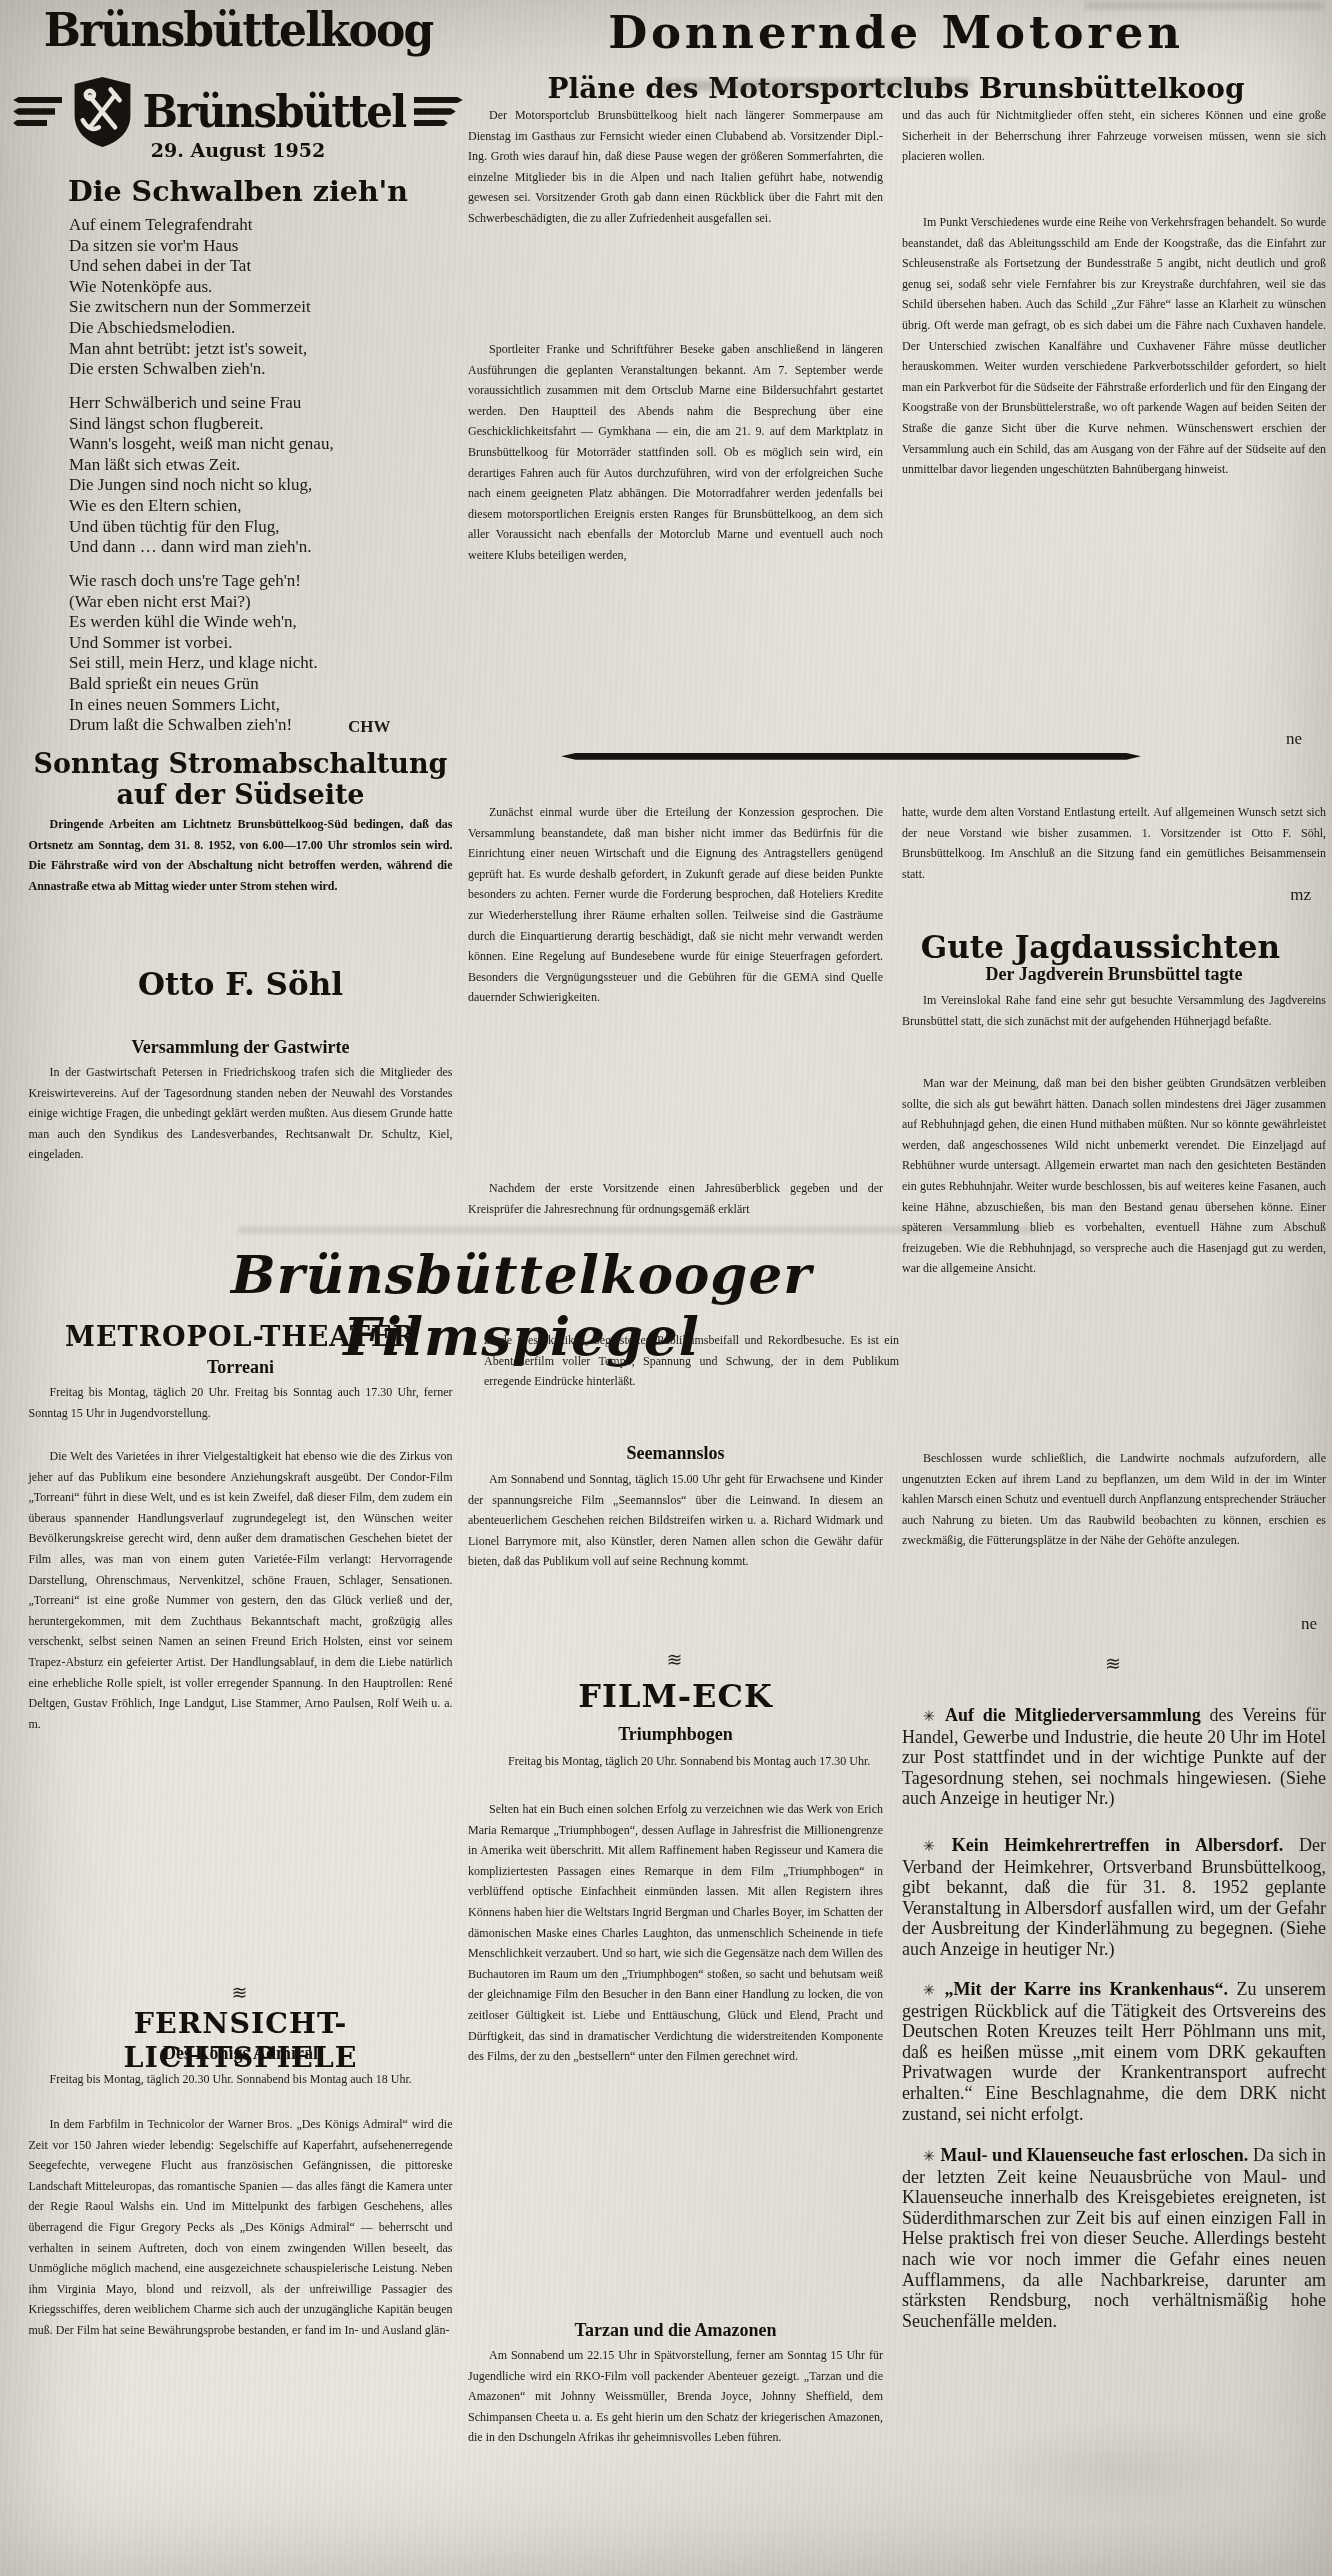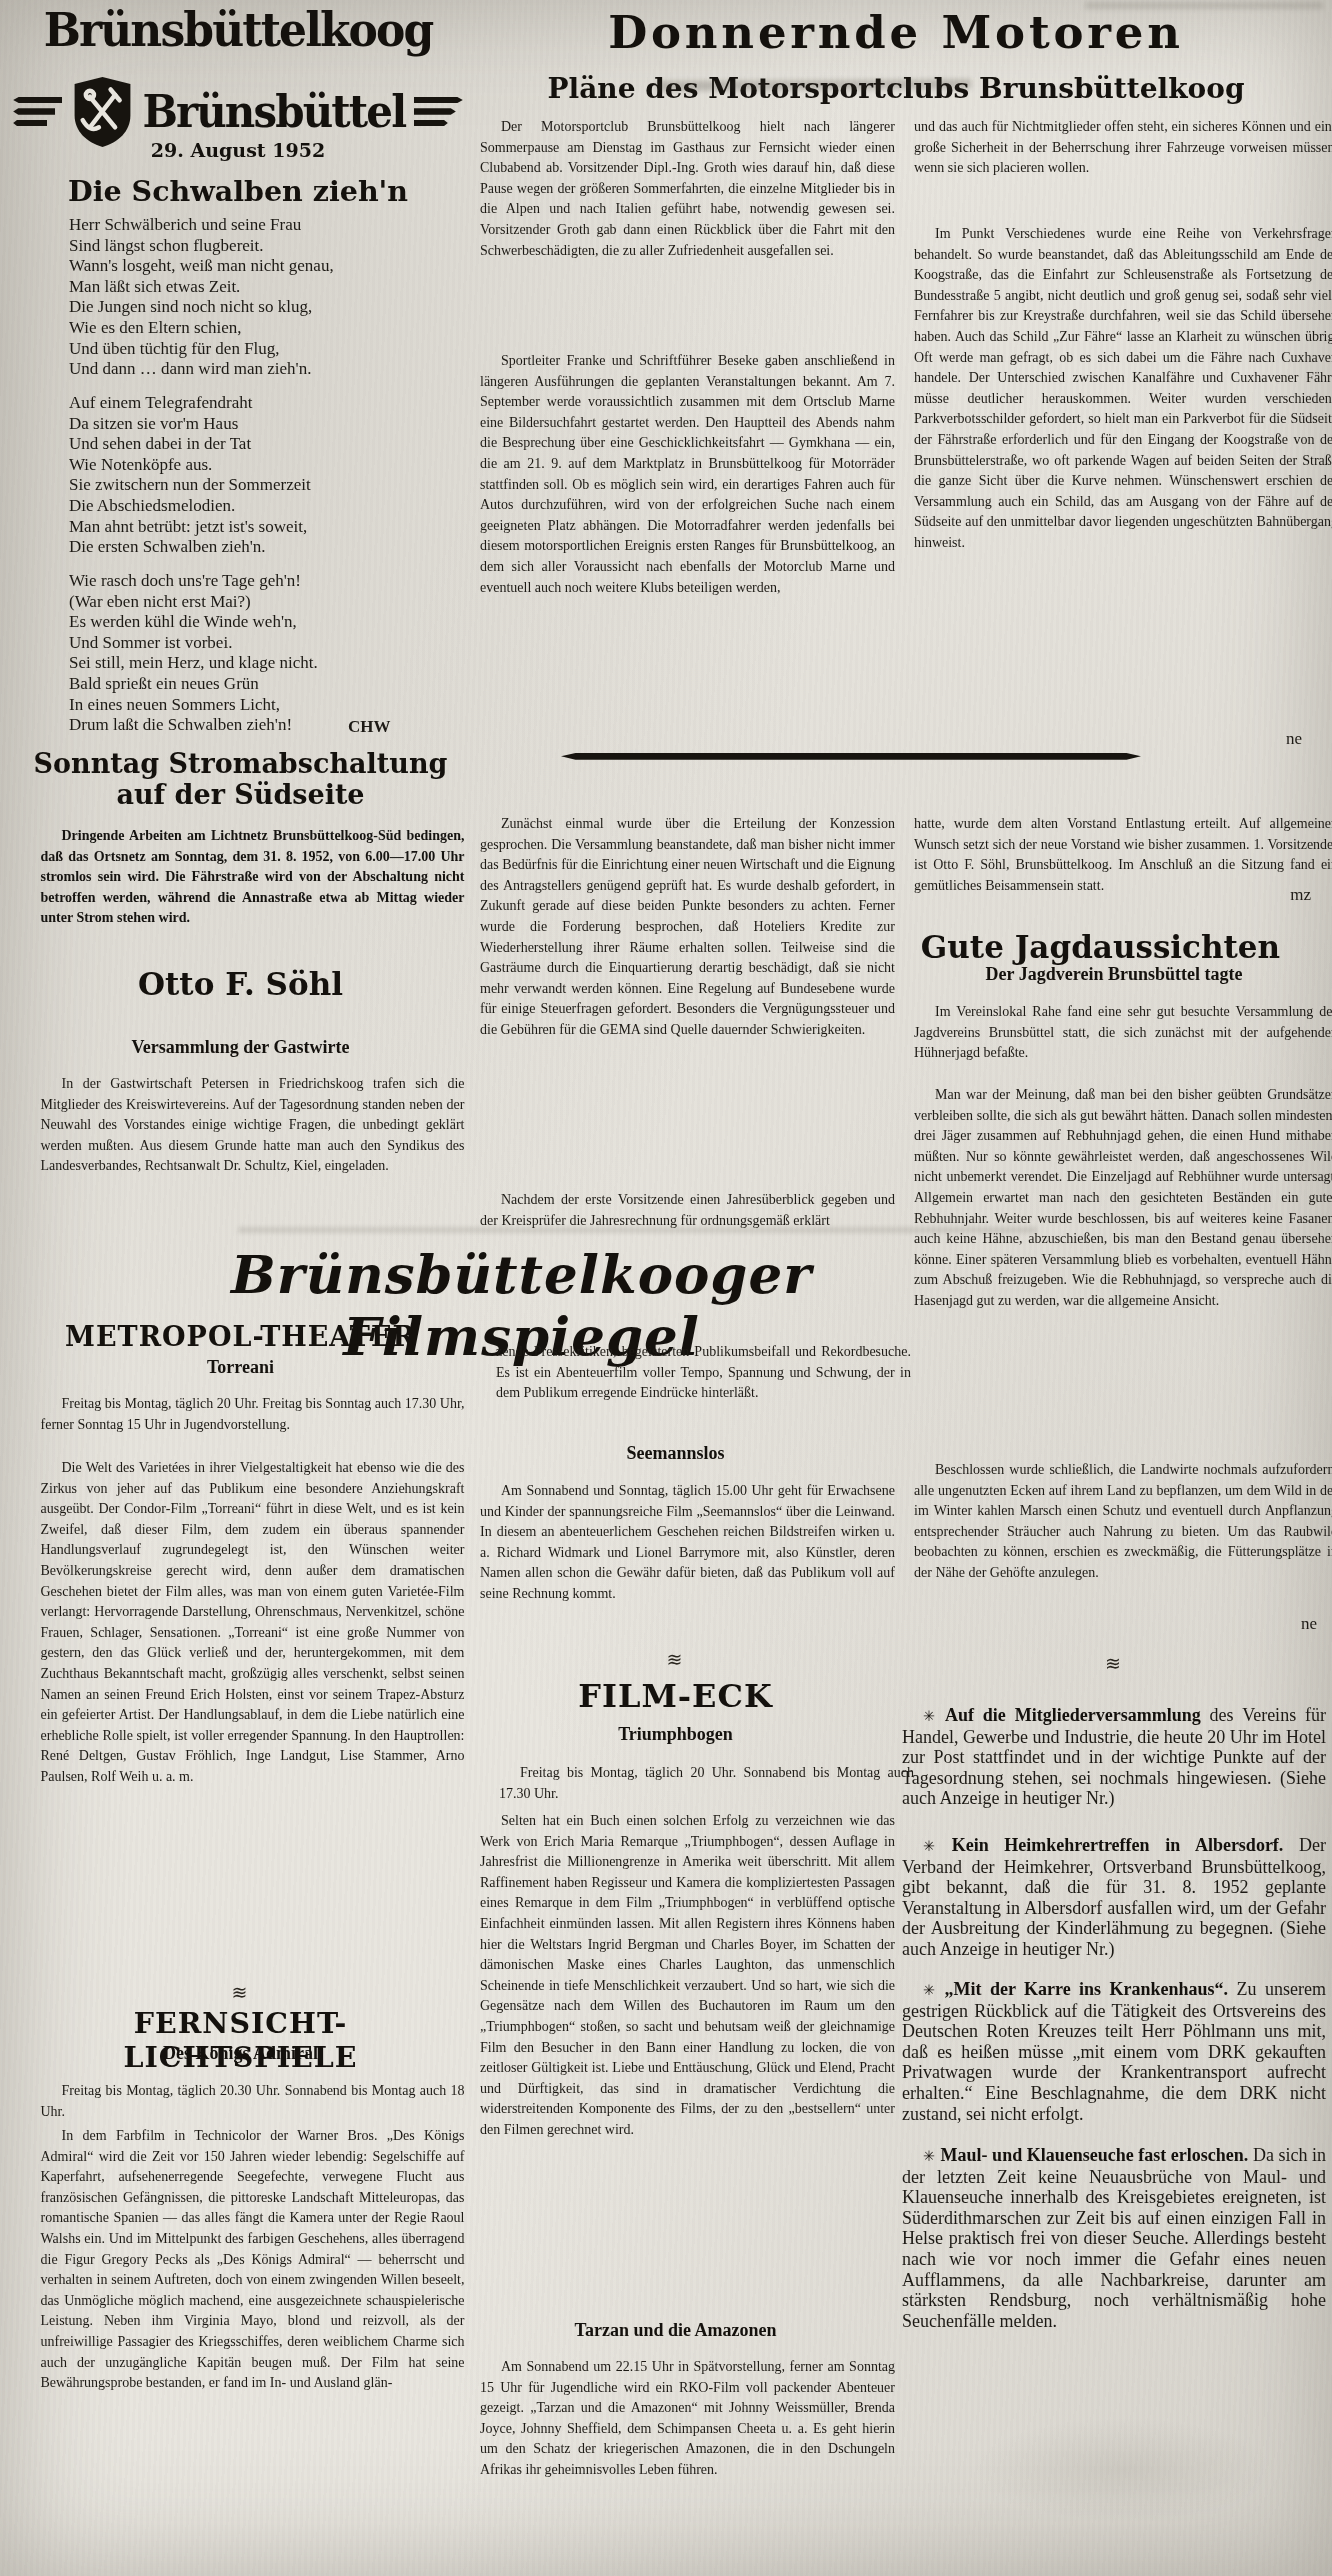--- a/index.html
+++ b/index.html
@@ -9,21 +9,21 @@
     background:
       radial-gradient(ellipse at 12% 6%, rgba(110,104,92,.16), transparent 42%),
       radial-gradient(ellipse at 92% 96%, rgba(110,104,92,.13), transparent 45%),
       radial-gradient(ellipse at 85% 40%, rgba(120,112,100,.07), transparent 50%),
       repeating-linear-gradient(92deg, rgba(0,0,0,.015) 0 2.9px, rgba(255,255,255,.02) 2.9px 5.7px),
       #e8e5de;
     box-shadow:inset 0 0 114px rgba(90,84,72,.35);
   }
   .abs{position:absolute;}
   .ctr{text-align:center;}
-  .body-p{font-size:14px;line-height:20.6px;text-align:justify;text-align-last:left;margin:12px;}
+  .body-p{font-size:12px;line-height:20.6px;text-align:justify;text-align-last:left;margin:0;}
   .ind{text-indent:21px;}
   .boldp{font-weight:bold;color:#151310;}
   .hl{font-family:"DejaVu Serif",serif;font-weight:bold;color:#14110d;margin:0;}
   .blk{font-family:"DejaVu Serif",serif;font-weight:bold;letter-spacing:-1.9px;color:#14110d;transform:scaleY(1.06);}
   .poem-line{font-size:17px;line-height:20.6px;white-space:nowrap;}
   .stanza{margin-bottom:13.3px;}
   .sig{font-size:17px;color:#1d1a15;}
   .squig{font-size:19px;letter-spacing:1.9px;color:#2a261f;}
   .rule-taper{background:#17140f;clip-path:polygon(0 50%,2.5% 0,97.5% 0,100% 50%,97.5% 100%,2.5% 100%);}
   .notice{font-size:18px;line-height:20.6px;text-align:justify;text-align-last:left;margin:0;text-indent:21px;}
@@ -63,38 +63,38 @@
         <i style="width:49px;clip-path:polygon(0 0,88% 0,100% 50%,88% 100%,0 100%)"></i>
         <i style="width:42px;clip-path:polygon(0 0,88% 0,100% 50%,88% 100%,0 100%)"></i>
         <i style="width:34px;clip-path:polygon(0 0,88% 0,100% 50%,88% 100%,0 100%)"></i>
       </span>
   </div>
   <div class="abs ctr hl" style="left:28.5px;top:139px;width:419px;font-size:19px;">29. August 1952</div>
 
   <div class="abs ctr hl" style="left:28.5px;top:174px;width:419px;font-size:28.5px;">Die Schwalben zieh'n</div>
   <div class="abs" style="left:69px;top:215px;width:381px;">
     <div class="stanza">
+      <div class="poem-line">Auf einem Telegrafendraht</div>
+      <div class="poem-line">Da sitzen sie vor'm Haus</div>
+      <div class="poem-line">Und sehen dabei in der Tat</div>
+      <div class="poem-line">Wie Notenköpfe aus.</div>
+      <div class="poem-line">Sie zwitschern nun der Sommerzeit</div>
+      <div class="poem-line">Die Abschiedsmelodien.</div>
+      <div class="poem-line">Man ahnt betrübt: jetzt ist's soweit,</div>
+      <div class="poem-line">Die ersten Schwalben zieh'n.</div>
+    </div>
+    <div class="stanza">
       <div class="poem-line">Herr Schwälberich und seine Frau</div>
       <div class="poem-line">Sind längst schon flugbereit.</div>
       <div class="poem-line">Wann's losgeht, weiß man nicht genau,</div>
       <div class="poem-line">Man läßt sich etwas Zeit.</div>
       <div class="poem-line">Die Jungen sind noch nicht so klug,</div>
       <div class="poem-line">Wie es den Eltern schien,</div>
       <div class="poem-line">Und üben tüchtig für den Flug,</div>
       <div class="poem-line">Und dann … dann wird man zieh'n.</div>
-    </div>
-    <div class="stanza">
-      <div class="poem-line">Auf einem Telegrafendraht</div>
-      <div class="poem-line">Da sitzen sie vor'm Haus</div>
-      <div class="poem-line">Und sehen dabei in der Tat</div>
-      <div class="poem-line">Wie Notenköpfe aus.</div>
-      <div class="poem-line">Sie zwitschern nun der Sommerzeit</div>
-      <div class="poem-line">Die Abschiedsmelodien.</div>
-      <div class="poem-line">Man ahnt betrübt: jetzt ist's soweit,</div>
-      <div class="poem-line">Die ersten Schwalben zieh'n.</div>
     </div>
     <div class="stanza">
       <div class="poem-line">Wie rasch doch uns're Tage geh'n!</div>
       <div class="poem-line">(War eben nicht erst Mai?)</div>
       <div class="poem-line">Es werden kühl die Winde weh'n,</div>
       <div class="poem-line">Und Sommer ist vorbei.</div>
       <div class="poem-line">Sei still, mein Herz, und klage nicht.</div>
       <div class="poem-line">Bald sprießt ein neues Grün</div>
       <div class="poem-line">In eines neuen Sommers Licht,</div>
       <div class="poem-line">Drum laßt die Schwalben zieh'n!</div>

